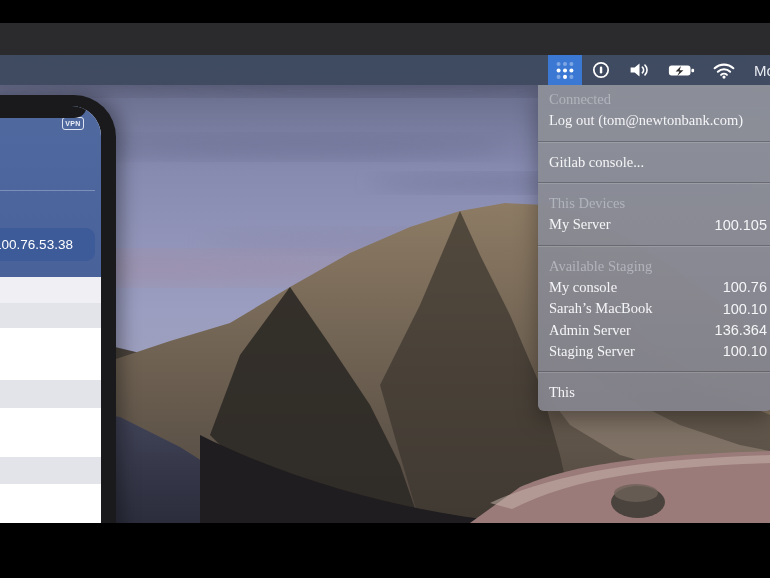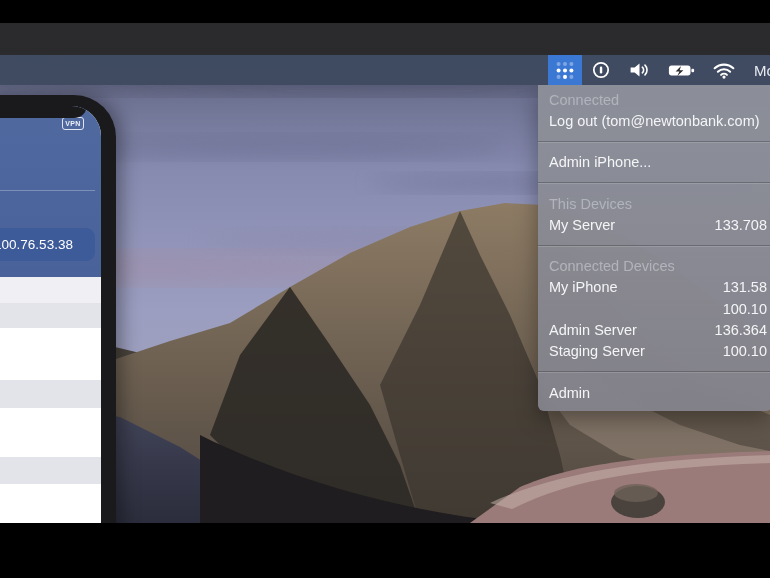--- a/index.html
+++ b/index.html
@@ -21,21 +21,21 @@
   .mb-item.active { background:#3b78d4; padding:0 6px; }
   .mb-clock { color:#e9ebf2; font-size:15px; font-weight:500; padding:0 0 0 10px; width:26px; overflow:hidden; white-space:nowrap; }
 
   
   .menu { position:absolute; left:538px; top:85px; width:234px; z-index:8;
     background:linear-gradient(rgba(141,144,153,.96), rgba(131,130,139,.96));
     border-radius:0 0 6px 6px; padding:4px 0 8px 0;
     box-shadow:0 8px 22px rgba(0,0,0,.35); backdrop-filter:blur(6px); }
   .mi { height:21.3px; display:flex; align-items:center; padding:0 5px 0 11px;
     font-size:14.5px; color:#f4f5f7; white-space:nowrap; overflow:hidden; }
-  .mi .lbl { overflow:hidden; white-space:nowrap; }
+  .mi .lbl { overflow:hidden; white-space:nowrap;font-family:Liberation Serif, serif; }
   .mi .val { margin-left:auto; padding-left:8px; }
   .mi.hdr { color:#b2b4bc; }
   .msep { height:0; border-top:1px solid rgba(54,56,64,.38);
     box-shadow:0 1px 0 rgba(255,255,255,.14); margin:9.5px 0; }
 
   
   .phone { position:absolute; left:-44px; top:95px; width:160px; height:500px;
     background:#1a1a1c; border-radius:42px 42px 0 0; z-index:5;
     box-shadow:6px 0 18px rgba(0,0,0,.35); }
   .screen { position:absolute; left:6px; right:15px; top:11px; bottom:0;
@@ -168,52 +168,53 @@
 
 <div class="menu">
   <div class="mi hdr">
       <span class="lbl">Connected</span>
     </div>
   <div class="mi">
       <span class="lbl">Log out (tom@newtonbank.com)</span>
     </div>
   <div class="msep"></div>
   <div class="mi">
-      <span class="lbl">Admin iPhone...</span>
+      <span class="lbl">Gitlab console...</span>
     </div>
   <div class="msep"></div>
   <div class="mi hdr">
       <span class="lbl">This Devices</span>
     </div>
   <div class="mi">
       <span class="lbl">My Server</span>
-      <span class="val">133.708</span>
+      <span class="val">100.105</span>
     </div>
   <div class="msep"></div>
   <div class="mi hdr">
-      <span class="lbl">Connected Devices</span>
-    </div>
-  <div class="mi">
-      <span class="lbl">My iPhone</span>
-      <span class="val">131.58</span>
-    </div>
-  <div class="mi">
+      <span class="lbl">Available Staging</span>
+    </div>
+  <div class="mi">
+      <span class="lbl">My console</span>
+      <span class="val">100.76</span>
+    </div>
+  <div class="mi">
+      <span class="lbl">Sarah’s MacBook</span>
       <span class="val">100.10</span>
     </div>
   <div class="mi">
       <span class="lbl">Admin Server</span>
       <span class="val">136.364</span>
     </div>
   <div class="mi">
       <span class="lbl">Staging Server</span>
       <span class="val">100.10</span>
     </div>
   <div class="msep"></div>
   <div class="mi">
-      <span class="lbl">Admin</span>
+      <span class="lbl">This</span>
     </div>
 </div>
 
 <div class="phone">
   <div class="screen">
     <div class="app-top">
 
       <div class="app-divider"></div>
       <div class="ip-pill">
           <span>100.76.53.38</span>

